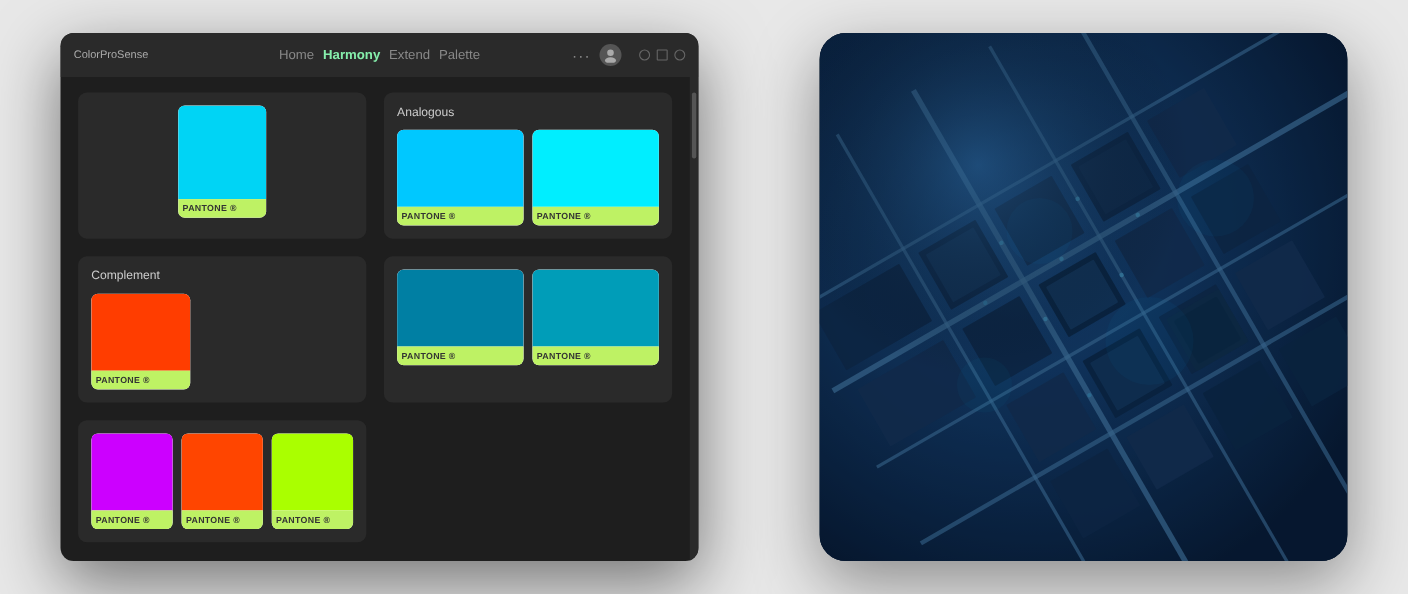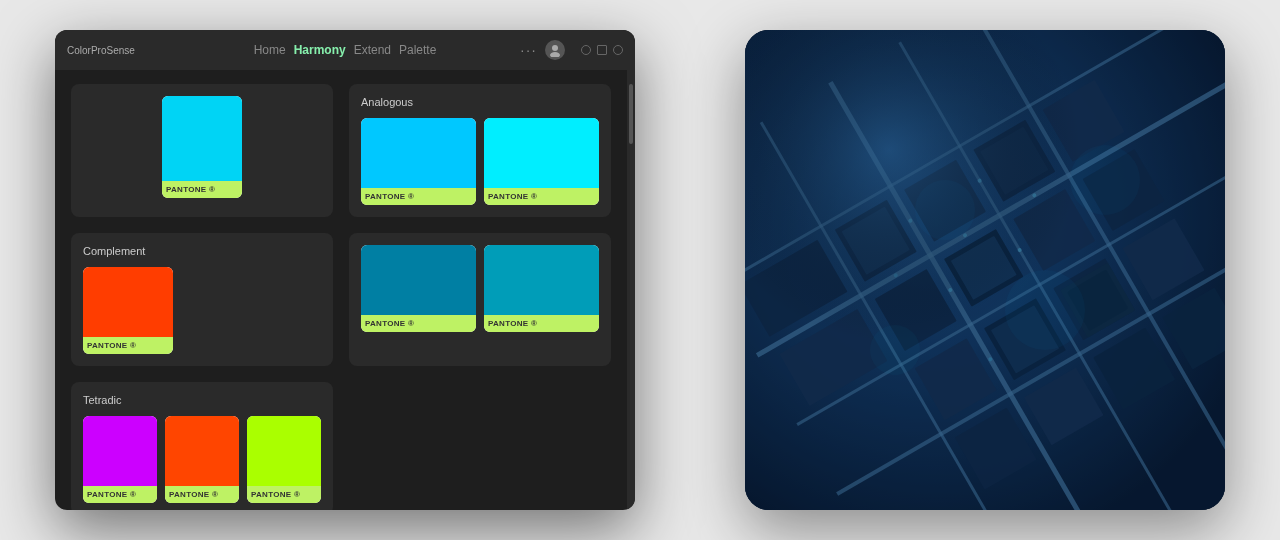--- a/index.html
+++ b/index.html
@@ -317,21 +317,20 @@
               <div class="color-label">PANTONE ®</div>
             </div>
             <div class="color-card">
               <div class="color-swatch" style="background:#009db8;"></div>
               <div class="color-label">PANTONE ®</div>
             </div>
           </div>
         </div>
 
         <div class="color-section">
-          <div class="section-title">Tetradic</div>
           <div class="color-cards">
             <div class="color-card">
               <div class="color-swatch" style="background:#cc00ff;"></div>
               <div class="color-label">PANTONE ®</div>
             </div>
             <div class="color-card">
               <div class="color-swatch" style="background:#ff4500;"></div>
               <div class="color-label">PANTONE ®</div>
             </div>
             <div class="color-card">

